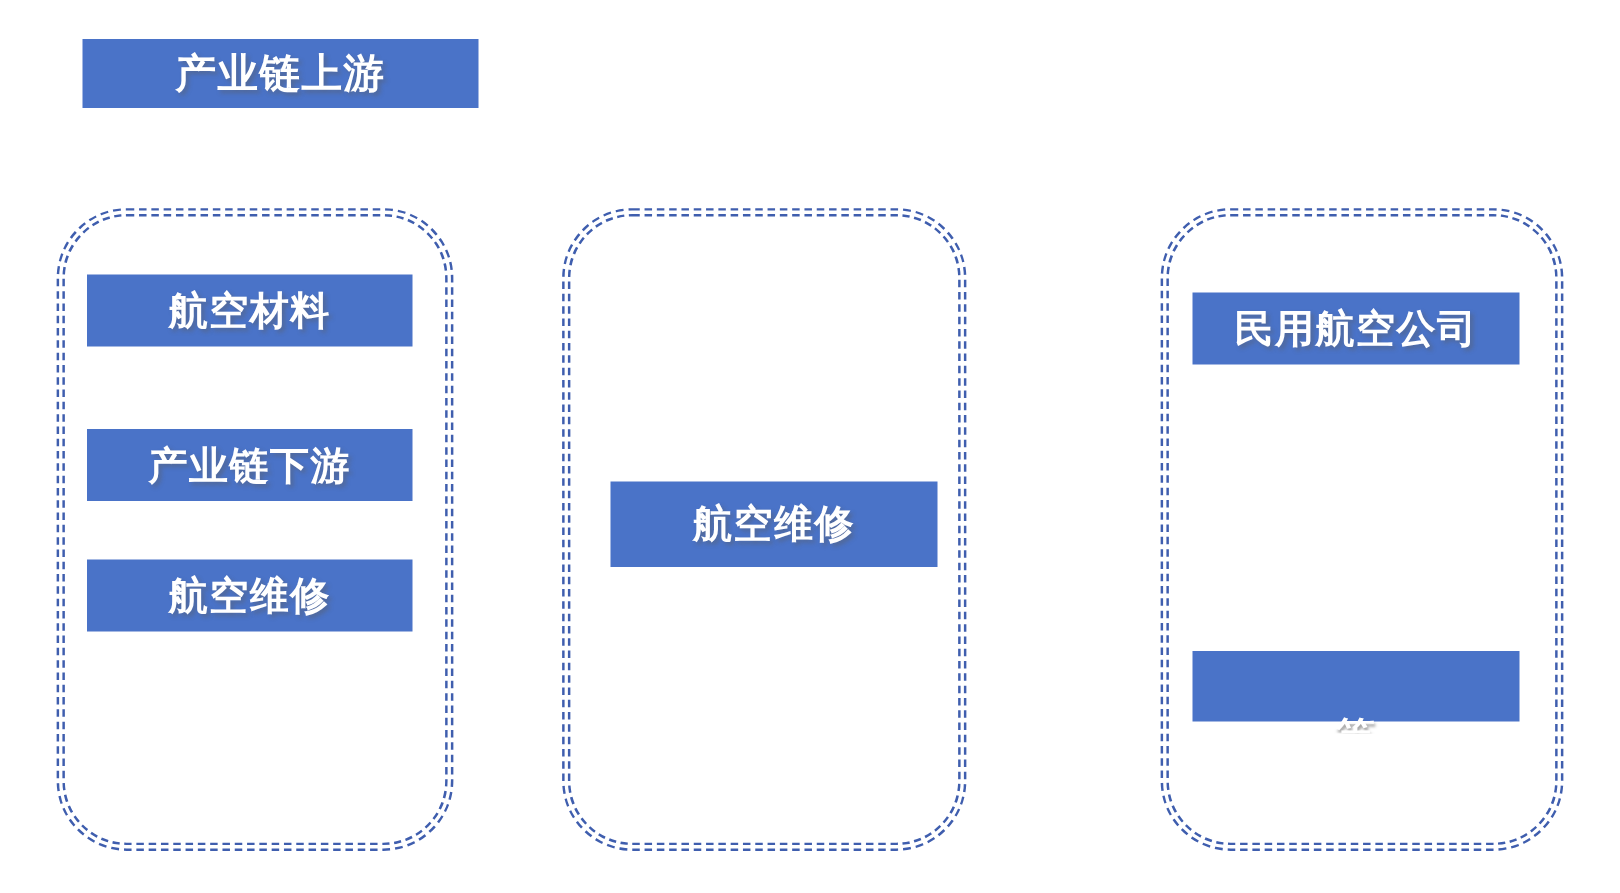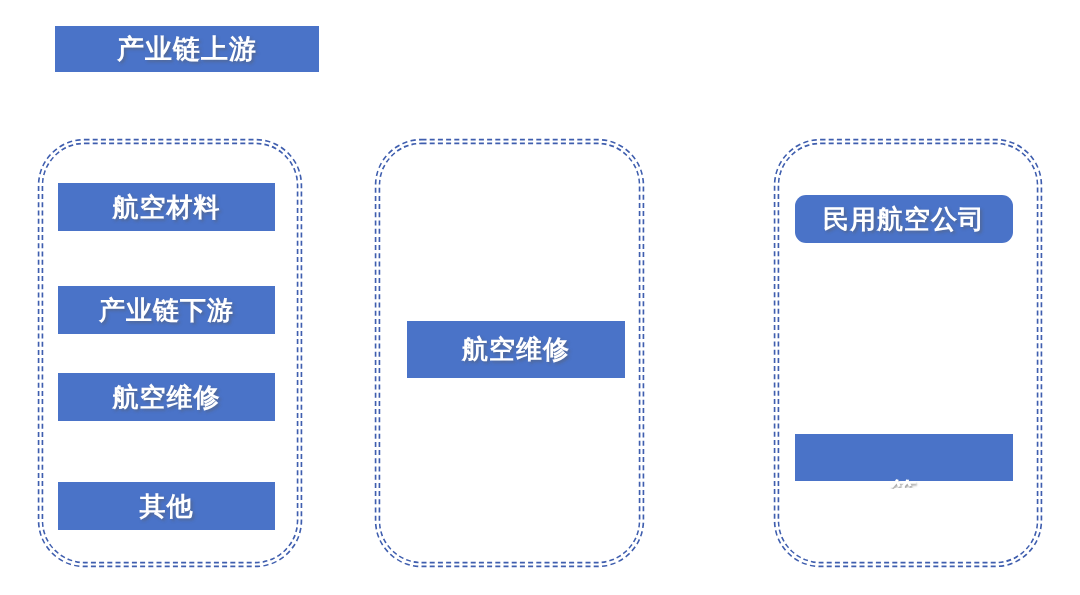--- a/index.html
+++ b/index.html
@@ -74,21 +74,21 @@
   
   .i1a, .i1b, .i1c, .i1d { left: 58px; width: 217px; height: 48px; }
   .i1a { top: 155px; }
   .i1b { top: 258px; }
   .i1c { top: 345px; }
   .i1d { top: 454px; }
   
   .i2a { left: 407px; width: 218px; height: 57px; top: 293px; }
   
   .i3a, .i3b { left: 795px; width: 218px; }
-  .i3a { top: 167px; height: 48px; border-radius: 11px; }
+  .i3a { top: 167px; height: 48px; }
   .i3b { top: 406px; height: 47px; }
 
   
   .overflow-clip {
     position: absolute;
     top: 44px;
     left: 0;
     right: 0;
     height: 11px;
     overflow: hidden;
@@ -117,21 +117,20 @@
     <rect class="dash-carve" x="3.5" y="3.5" width="264" height="423" rx="44"></rect>
   </svg>
   <svg class="container c3" viewBox="0 0 270 430">
     <rect class="dash-outer" x="3.5" y="3.5" width="263" height="423" rx="44"></rect>
     <rect class="dash-carve" x="3.5" y="3.5" width="263" height="423" rx="44"></rect>
   </svg>
 
   <div class="item i1a">航空材料</div>
   <div class="item i1b">产业链下游</div>
   <div class="item i1c">航空维修</div>
-  <div class="item i1d">其他</div>
 
   <div class="item i2a">航空维修</div>
 
   <div class="item i3a">民用航空公司</div>
   <div class="item i3b">
     <div class="overflow-clip">
       <span>等</span>
     </div>
   </div>
 

